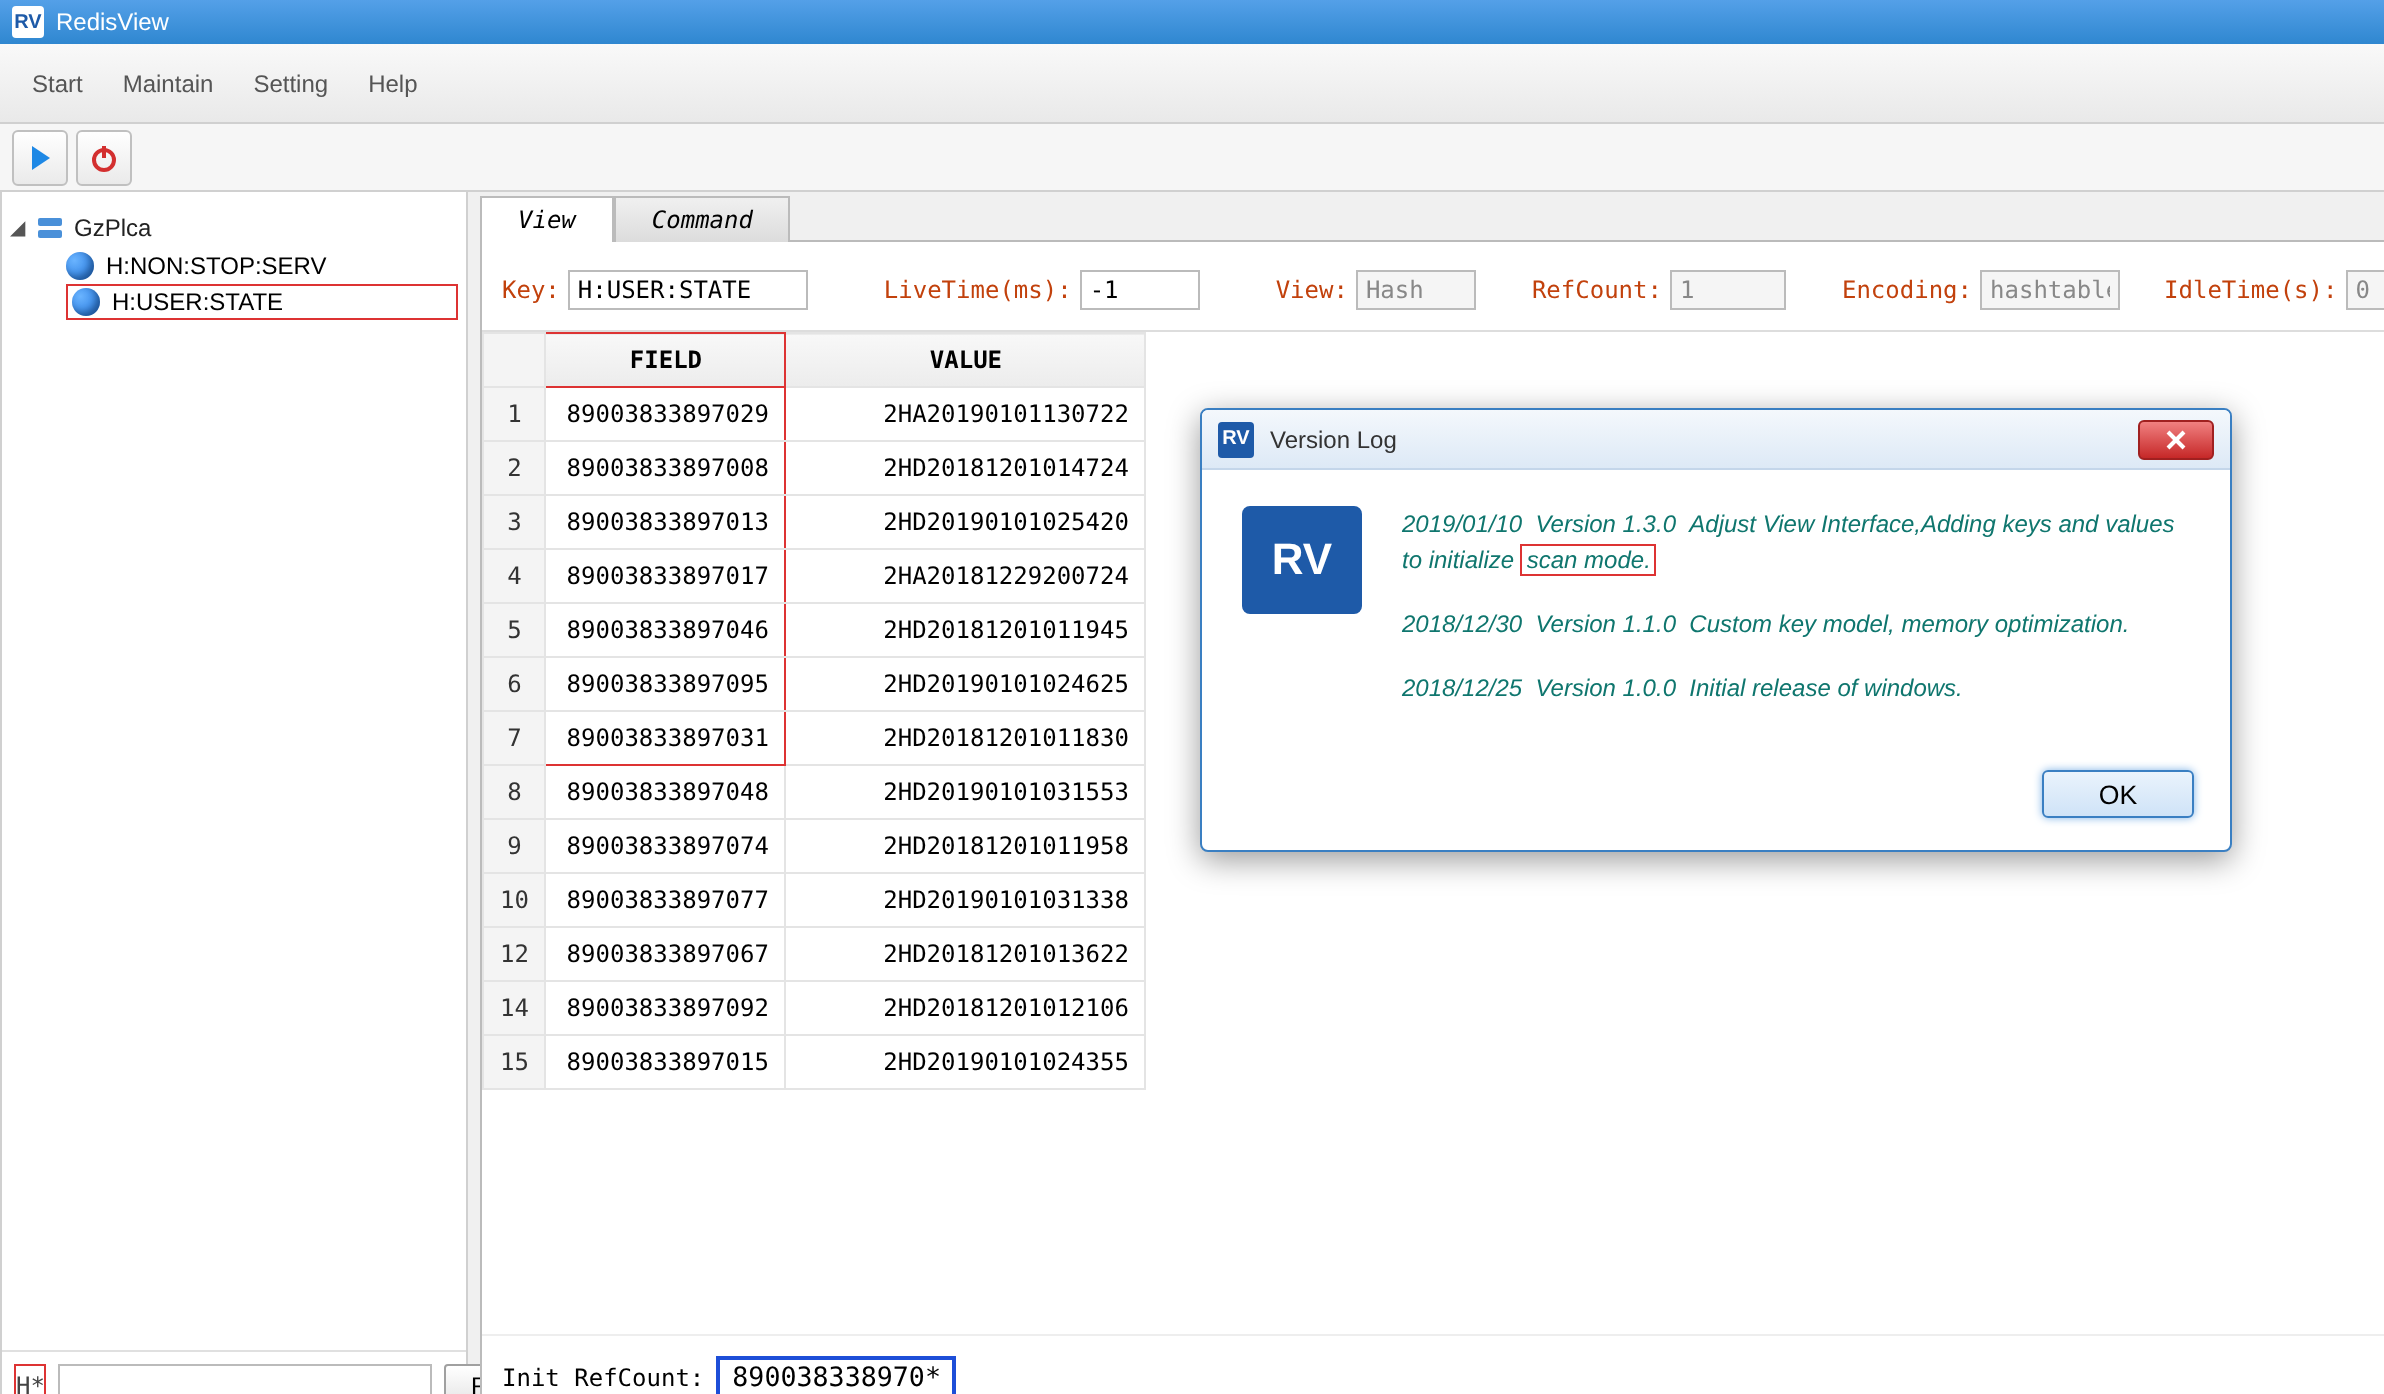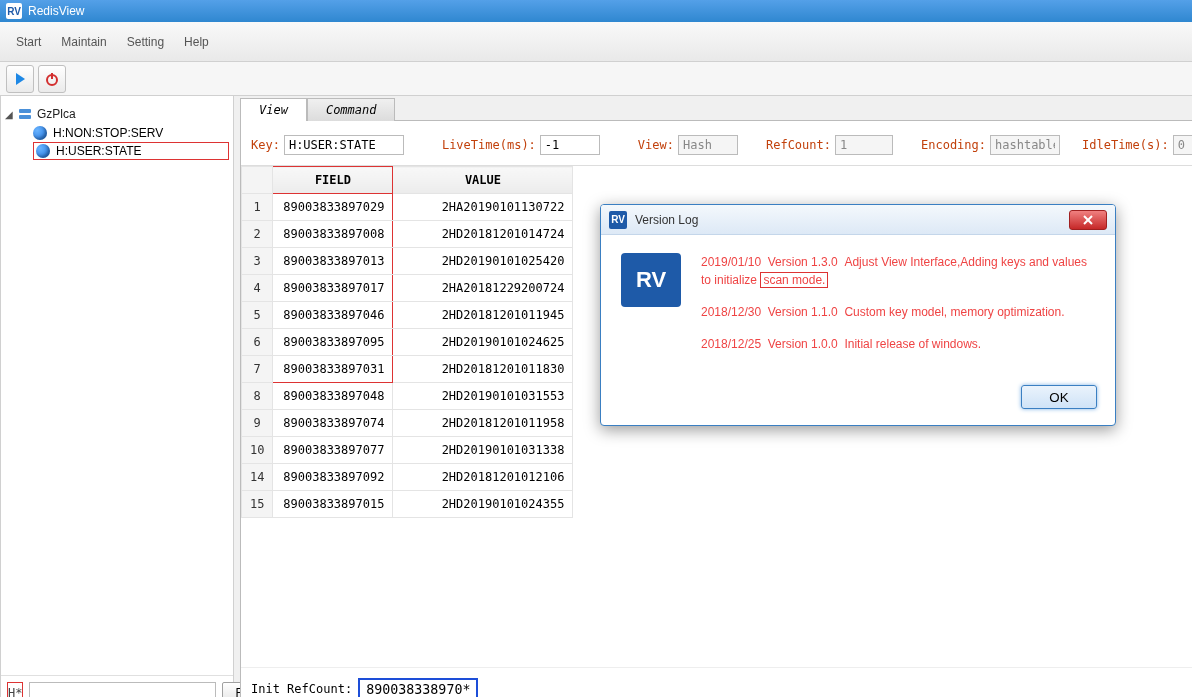--- a/index.html
+++ b/index.html
@@ -70,21 +70,21 @@
 
   
   .dialog { position:absolute; left:600px; top:204px; width:516px; background:#fff; border:1px solid #3a7fc2; box-shadow:0 4px 16px rgba(0,0,0,.4); border-radius:4px; overflow:hidden;}
   .dlg-title { height:30px; background:linear-gradient(#f4f8fc,#dde9f6); display:flex; align-items:center; padding:0 8px; border-bottom:1px solid #c4d6ea;}
   .dlg-title .dicon{width:18px;height:18px;background:#1e5aa8;color:#fff;font-weight:bold;font-size:10px;display:flex;align-items:center;justify-content:center;border-radius:2px;margin-right:8px;}
   .dlg-title .dtxt{flex:1;color:#333;}
   .dlg-close { width:38px; height:20px; background:linear-gradient(#f08080,#c62828); border:1px solid #a02020; border-radius:3px; display:flex; align-items:center; justify-content:center; cursor:pointer;}
   .dlg-close svg{width:12px;height:12px;}
   .dlg-body { display:flex; padding:18px 20px 8px 20px;}
   .dlg-logo { width:60px; height:54px; background:#1e5aa8; border-radius:4px; display:flex; align-items:center; justify-content:center; color:#fff; font-weight:bold; font-size:22px; margin-right:20px; flex-shrink:0;}
-  .dlg-content { flex:1; font-size:12px; color:#ef4444; line-height:1.5;}
+  .dlg-content { flex:1; font-size:12px; color:#0f766e; line-height:1.5;font-style:italic;}
   .dlg-content .entry{margin-bottom:14px;}
   .dlg-content .scanmode{border:1px solid #d33; padding:0 2px;}
   .dlg-buttons { display:flex; justify-content:flex-end; padding:10px 18px 16px;}
   .dlg-buttons button{ width:76px; height:24px; border:1px solid #3a7fc2; background:linear-gradient(#eaf3fc,#cfe3f7); border-radius:3px; cursor:pointer; box-shadow:0 0 4px #7fb3e6;}
 </style>
 </head>
 <body>
 
 <div class="titlebar">
   <div class="appicon">RV</div>
@@ -222,20 +222,25 @@
                 <td class="rn">9</td>
                 <td class="fld" style="">89003833897074</td>
                 <td class="val">2HD20181201011958</td>
               </tr>
               <tr>
                 <td class="rn">10</td>
                 <td class="fld" style="">89003833897077</td>
                 <td class="val">2HD20190101031338</td>
               </tr>
               <tr>
+                <td class="rn">12</td>
+                <td class="fld" style="">89003833897067</td>
+                <td class="val">2HD20181201013622</td>
+              </tr>
+              <tr>
                 <td class="rn">14</td>
                 <td class="fld" style="">89003833897092</td>
                 <td class="val">2HD20181201012106</td>
               </tr>
               <tr>
                 <td class="rn">15</td>
                 <td class="fld" style="">89003833897015</td>
                 <td class="val">2HD20190101024355</td>
               </tr>
             </tbody>

